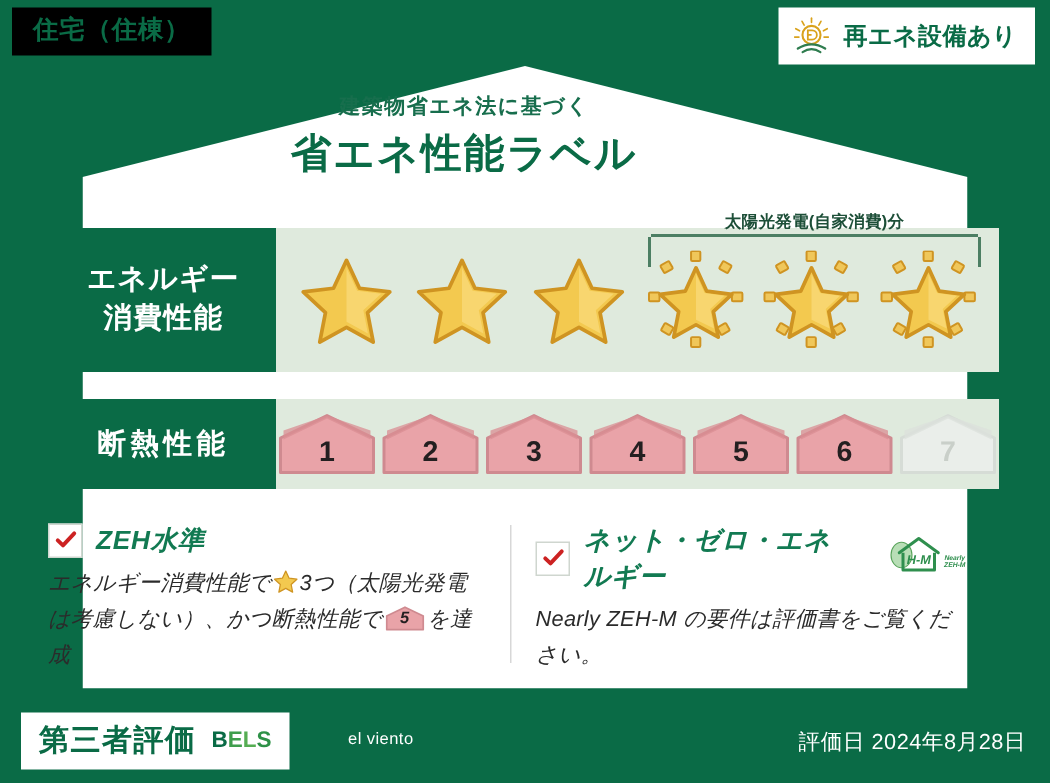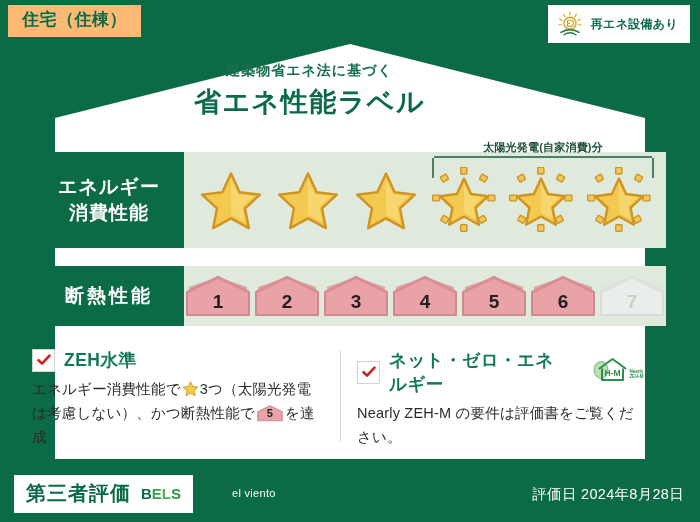--- a/index.html
+++ b/index.html
@@ -17,35 +17,35 @@
   .house-white{
     position:absolute;left:0;top:0;width:700px;height:522px;
     background:#ffffff;
     clip-path:polygon(55px 118px, 350px 44px, 645px 118px, 645px 459px, 55px 459px);
     -webkit-clip-path:polygon(55px 118px, 350px 44px, 645px 118px, 645px 459px, 55px 459px);
   }
 
   
   .tag-housing{
     position:absolute;left:8px;top:5px;
-    background:#fdba74;
+    background:#000000;
     padding:6px 14px 7px 14px;
     color:#0a6b46;font-weight:bold;font-size:17px;
     letter-spacing:0.5px;line-height:1.1;
     z-index:6;
   }
   
   .tag-renew{
     position:absolute;right:10px;top:5px;
     background:#ffffff;
     padding:5px 12px 5px 8px;
     display:flex;align-items:center;gap:7px;
     z-index:6;
   }
-  .tag-renew .txt{color:#0a6b46;font-weight:bold;font-size:12px;letter-spacing:0.3px;}
+  .tag-renew .txt{color:#0a6b46;font-weight:bold;font-size:16px;letter-spacing:0.3px;}
   .sun-ico{width:28px;height:28px;display:block;}
 
   
   .title-wrap{position:absolute;left:0;top:62px;width:619px;text-align:center;z-index:5;}
   .title-sub{color:#176e4d;font-size:14px;font-weight:bold;letter-spacing:1px;}
   .title-main{color:#0a6b46;font-size:27px;font-weight:bold;letter-spacing:1.5px;margin-top:4px;}
 
   
   .row{position:absolute;display:flex;align-items:stretch;z-index:5;}
   .row-energy{left:34px;top:152px;width:632px;height:96px;}
@@ -85,21 +85,21 @@
     position:relative;width:66px;height:42px;
     display:flex;align-items:flex-end;justify-content:center;
     font-weight:bold;font-size:19px;color:#231f20;
     padding-bottom:4px;box-sizing:border-box;
   }
   .grade .gshape{position:absolute;left:0;top:0;width:100%;height:100%;}
   .grade .gnum{position:relative;z-index:2;}
   .grade.off .gnum{color:#c9cfc9;}
 
   
-  .checks{position:absolute;left:0;top:348px;width:700px;z-index:5;display:flex;}
+  .checks{position:absolute;left:0;top:348px;width:700px;z-index:5;display:flex;font-style:italic;}
   .check-col{box-sizing:border-box;}
   .col-left{width:340px;padding:0 18px 0 32px;}
   .col-right{width:330px;padding:0 22px 0 17px;position:relative;}
   .col-right:before{
     content:"";position:absolute;left:0px;top:2px;width:1px;height:92px;background:#d7d7d7;
   }
   .check-head{display:flex;align-items:center;gap:9px;margin-bottom:6px;}
   .chk-box{
     width:21px;height:21px;border:1px solid #cfd6cf;background:#fff;
     display:flex;align-items:center;justify-content:center;flex:0 0 21px;

